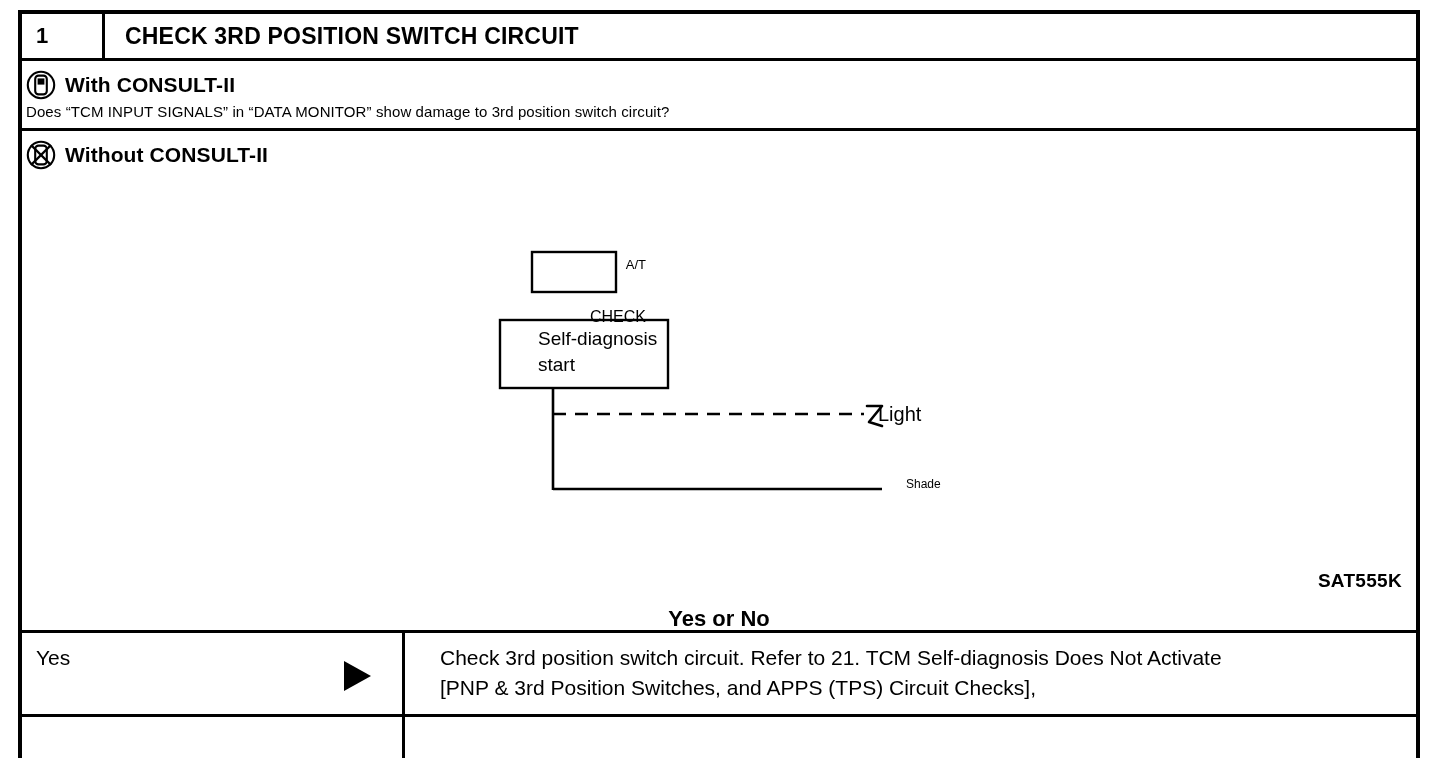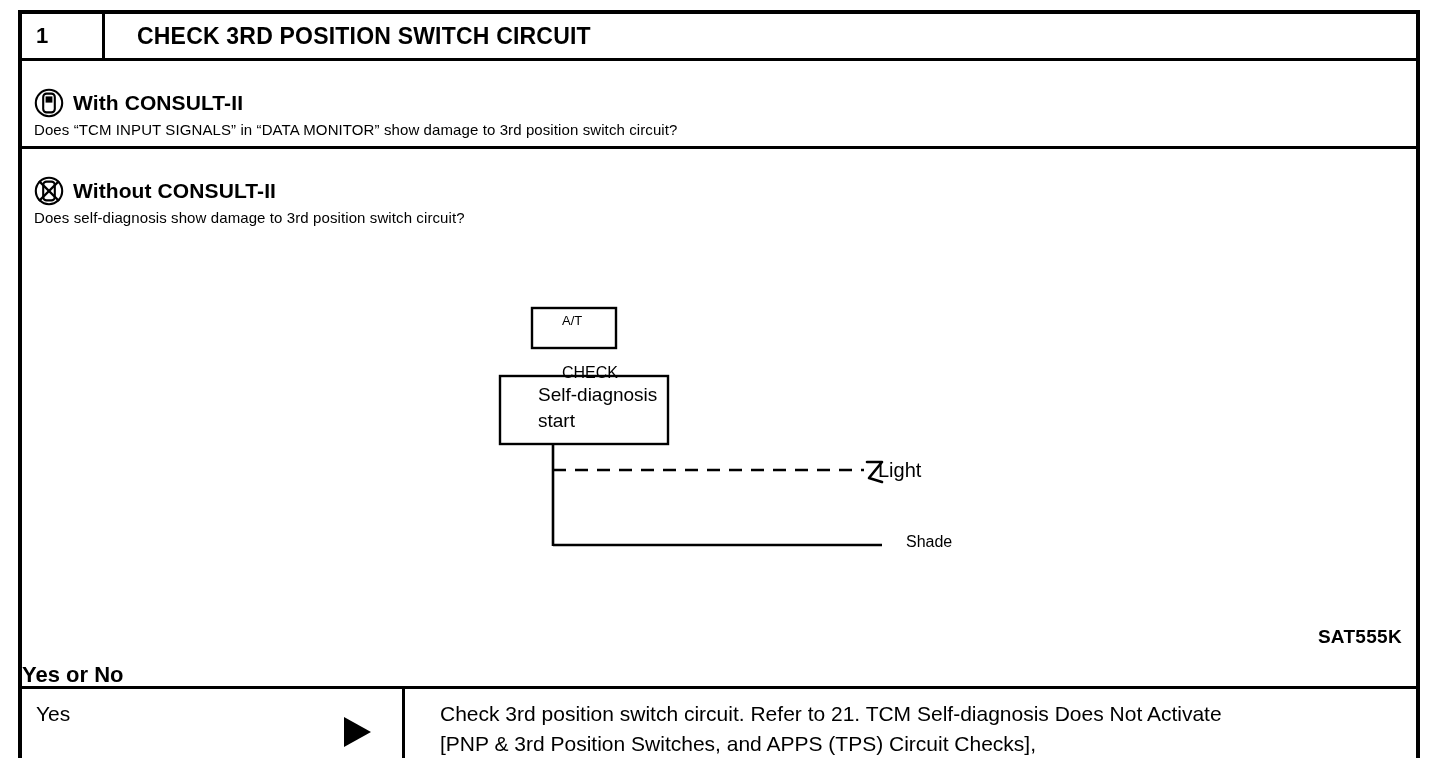--- a/index.html
+++ b/index.html
@@ -50,31 +50,30 @@
     align-items: center;
     padding-left: 14px;
     font-size: 22px;
     font-weight: bold;
     letter-spacing: 0.2px;
   }
   .hdr-title {
     flex: 1 1 auto;
     display: flex;
     align-items: center;
-    padding-left: 32px;
+    padding-left: 20px;
     font-size: 23px;
     font-weight: bold;
     letter-spacing: 0.2px;
   }
 
   
   .blk {
     display: block;
-    padding: 9px 0 8px 12px;
-    margin-top: 18px;
+    padding: 9px 0 8px 4px;
   }
   .blk-head {
     display: flex;
     align-items: center;
     gap: 9px;
     height: 30px;
   }
   .blk-head-label {
     font-size: 21px;
     font-weight: bold;
@@ -107,21 +106,21 @@
     top: 392px;
     font-size: 19px;
     font-weight: bold;
     letter-spacing: 0.3px;
   }
   .yes-or-no {
     position: absolute;
     left: 0;
     right: 0;
     top: 428px;
-    text-align: left;
+    text-align: center;
     font-size: 22px;
     font-weight: bold;
   }
 
   
   .ans-row { min-height: 56px; gap: 23px; }
   .ans-label-cell {
     width: 383px;
     flex: 0 0 383px;
     border-right: 3px solid #000;
@@ -189,51 +188,50 @@
             <span>
               <svg class="consult-icon" viewBox="0 0 30 30" aria-hidden="true">
                 <circle cx="15" cy="15" r="13.2" fill="none" stroke="#000" stroke-width="2.1"></circle>
                 <rect x="9.2" y="5.6" width="11.6" height="18.8" rx="3.4" ry="3.4" fill="none" stroke="#000" stroke-width="2.1"></rect>
                 <line x1="5.0" y1="5.0" x2="25.0" y2="25.0" stroke="#000" stroke-width="2.4"></line>
                 <line x1="25.0" y1="5.0" x2="5.0" y2="25.0" stroke="#000" stroke-width="2.4"></line>
               </svg>
             </span>
             <span class="blk-head-label">Without CONSULT-II</span>
           </div>
-          <div class="blk-question">Does self-diagnosis show damage to 3rd position switch circuit?</div>
         </div>
 
         <div class="diagram-wrap">
           <svg class="fig" viewBox="0 0 1394 452" preserveAspectRatio="none" aria-hidden="true">
 
             <rect x="510" y="74" width="84" height="40" fill="#fff" stroke="#000" stroke-width="2.4"></rect>
 
             <rect x="478" y="142" width="168" height="68" fill="#fff" stroke="#000" stroke-width="2.4"></rect>
 
             <line x1="531" y1="210" x2="531" y2="312" stroke="#000" stroke-width="2.6"></line>
 
             <line x1="531" y1="236" x2="842" y2="236" stroke="#000" stroke-width="2.6" stroke-dasharray="13 9"></line>
 
             <path d="M 845 228 L 860 228 L 847 244 L 860 248" fill="none" stroke="#000" stroke-width="2.6" stroke-linecap="round" stroke-linejoin="round"></path>
 
             <line x1="531" y1="311" x2="860" y2="311" stroke="#000" stroke-width="2.6"></line>
           </svg>
 
-          <div style="position:absolute;left:540px;top:80px;width:84px;text-align:left;font-size:13px;line-height:1.05;">
+          <div style="position:absolute;left:540px;top:80px;width:84px;text-align:right;font-size:13px;line-height:1.05;">
             <div>A/T</div>
             <div style="font-size:16px;margin-top:37px;">CHECK</div>
           </div>
 
           <div style="position:absolute;left:516px;top:148px;font-size:19px;line-height:1.38;">
             <div>Self-diagnosis</div>
             <div>start</div>
           </div>
 
           <div style="position:absolute;left:856px;top:225px;font-size:20px;">Light</div>
-          <div style="position:absolute;left:884px;top:299px;font-size:16px;">Shade</div>
+          <div style="position:absolute;left:884px;top:299px;font-size:12px;">Shade</div>
 
           <div class="sat-code">SAT555K</div>
           <div class="yes-or-no">Yes or No</div>
         </div>
 
       </div>
     </div>
 
     <div class="row ans-row two-line">
       <div class="ans-label-cell">

